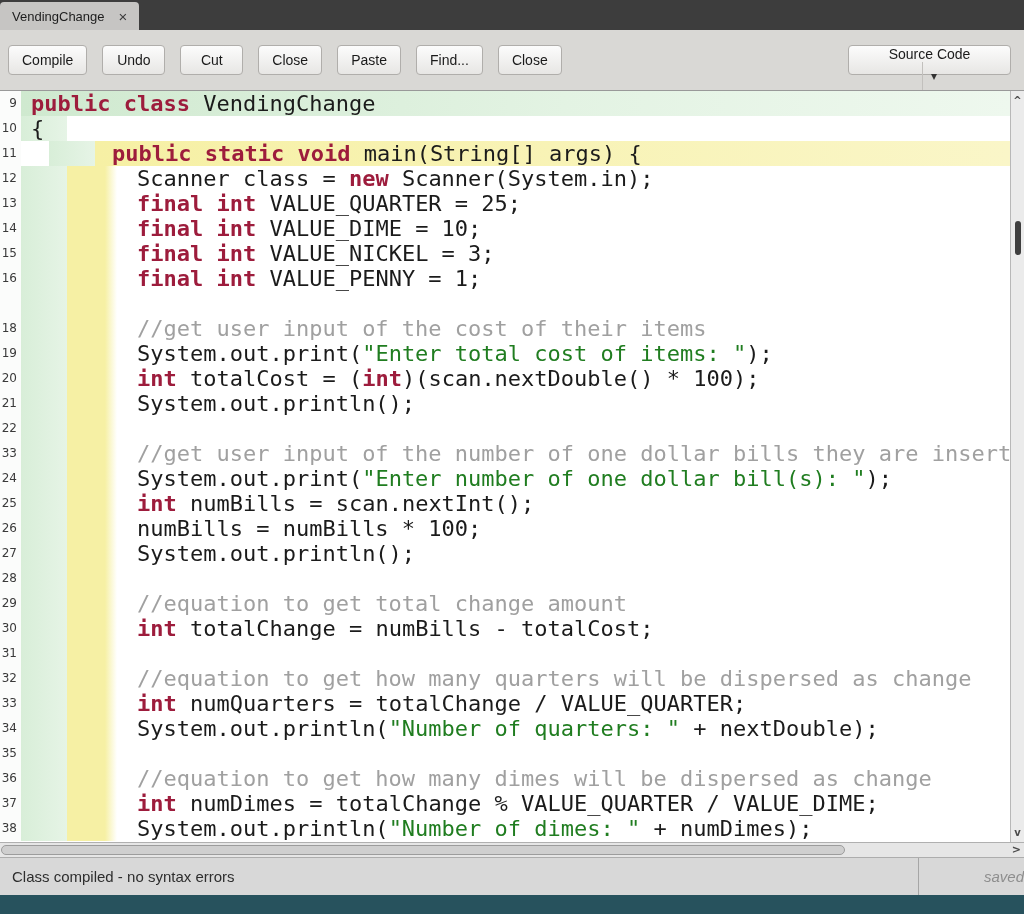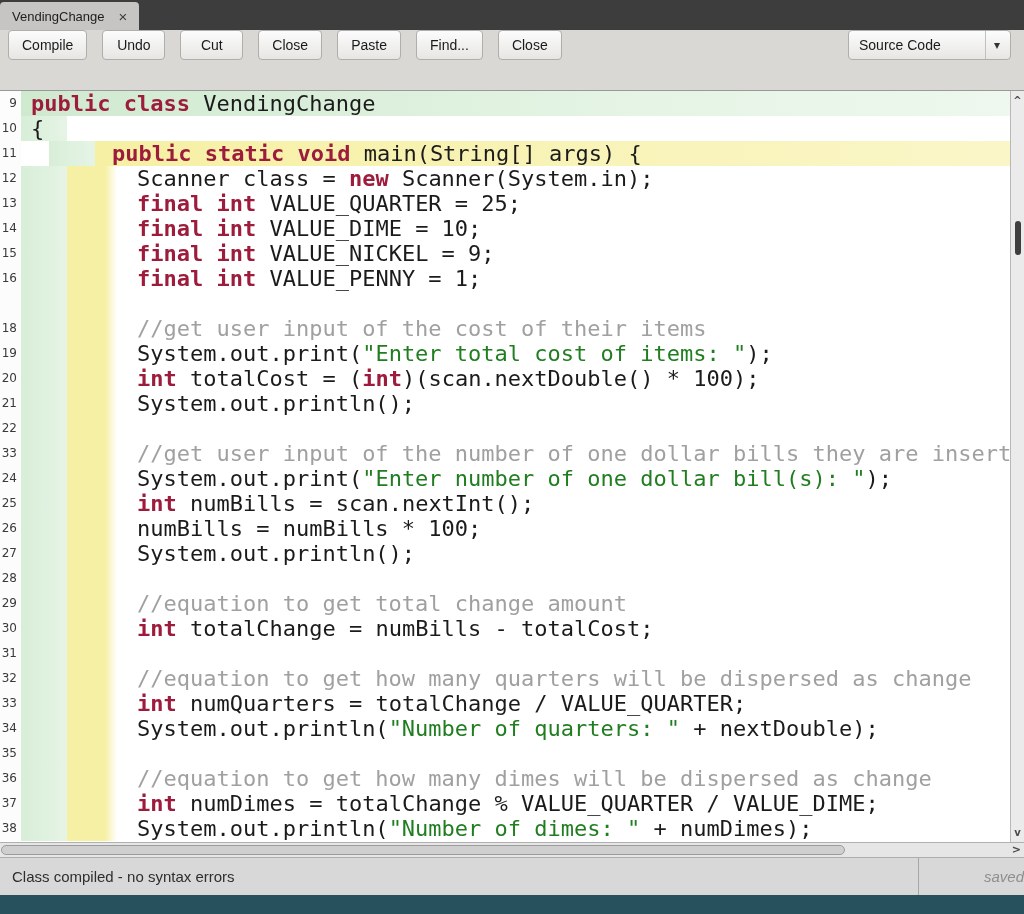--- a/index.html
+++ b/index.html
@@ -9,27 +9,27 @@
 
   
   .tab-bar { height:30px; background:#3d3d3d; display:flex; align-items:flex-end; flex:0 0 30px; }
   .tab { height:28px; margin-left:0; background:#c6c5c3; border-radius:4px 4px 0 0;
          display:flex; align-items:center; padding:0 12px; gap:14px; }
   .tab-label { font-size:13px; color:#1d1d1d; }
   .tab-close { font-size:15px; color:#3c3c3c; cursor:pointer; line-height:1; }
 
   
   .toolbar { height:61px; flex:0 0 61px; background:#d9d8d5; border-bottom:1px solid #999;
-             display:flex; padding-left:8px; gap:15px; }
+             display:flex; align-items:center; padding-left:8px; gap:15px; }
   .btn { height:30px; min-width:63px; padding:0 13px; border:1px solid #b0aeab; border-radius:4px;
          background:linear-gradient(#fcfcfc,#e7e6e4); font-family:"Liberation Sans",sans-serif;
          font-size:14px; color:#1a1a1a; cursor:pointer; }
   .view-select { margin-left:auto; margin-right:13px; width:163px; height:30px;
                  border:1px solid #b0aeab; border-radius:4px; background:linear-gradient(#fcfcfc,#e7e6e4);
-                 display:flex; align-items:center; padding:0 10px; cursor:pointer; }
+                 display:flex; align-items:center; padding:0 10px; cursor:pointer;flex-direction:column; }
   .view-label { font-size:14px; color:#1a1a1a; flex:1; }
   .chev { font-size:12px; color:#333; padding-left:8px; border-left:1px solid #c2c0bd; line-height:28px; }
 
   
   .main { flex:0 0 751px; height:751px; display:flex; background:#ffffff; overflow:hidden; }
   .code-area { width:1010px; flex:0 0 1010px; overflow:hidden; background:#fff; }
   .row { display:flex; height:25px; }
   .gutter { flex:0 0 21px; width:21px; text-align:right; padding-right:4px;
             font-size:12px; line-height:25px; color:#3a3a3a; background:#fbfcfb;
             font-family:"DejaVu Sans", sans-serif; }
@@ -112,21 +112,21 @@
         <div class="row scope-method-body">
           <div class="gutter">13</div>
           <div class="code"><span class="tok-p">        </span><span class="tok-k">final int</span><span class="tok-p"> VALUE_QUARTER = 25;</span></div>
         </div>
         <div class="row scope-method-body">
           <div class="gutter">14</div>
           <div class="code"><span class="tok-p">        </span><span class="tok-k">final int</span><span class="tok-p"> VALUE_DIME = 10;</span></div>
         </div>
         <div class="row scope-method-body">
           <div class="gutter">15</div>
-          <div class="code"><span class="tok-p">        </span><span class="tok-k">final int</span><span class="tok-p"> VALUE_NICKEL = 9;</span></div>
+          <div class="code"><span class="tok-p">        </span><span class="tok-k">final int</span><span class="tok-p"> VALUE_NICKEL = 3;</span></div>
         </div>
         <div class="row scope-method-body">
           <div class="gutter">16</div>
           <div class="code"><span class="tok-p">        </span><span class="tok-k">final int</span><span class="tok-p"> VALUE_PENNY = 1;</span></div>
         </div>
         <div class="row scope-method-body">
           <div class="gutter"></div>
           <div class="code"></div>
         </div>
         <div class="row scope-method-body">

